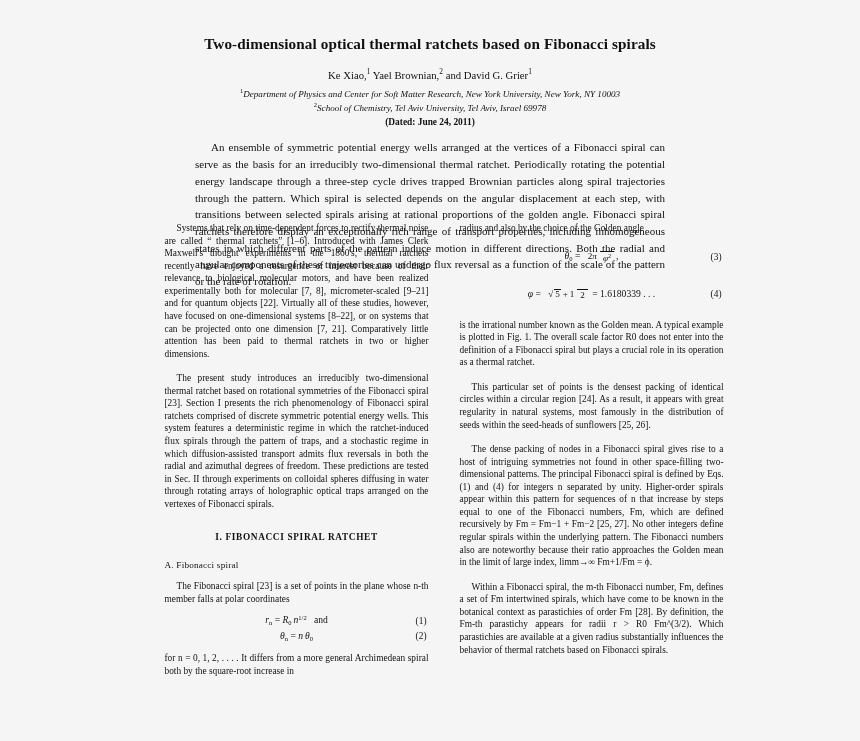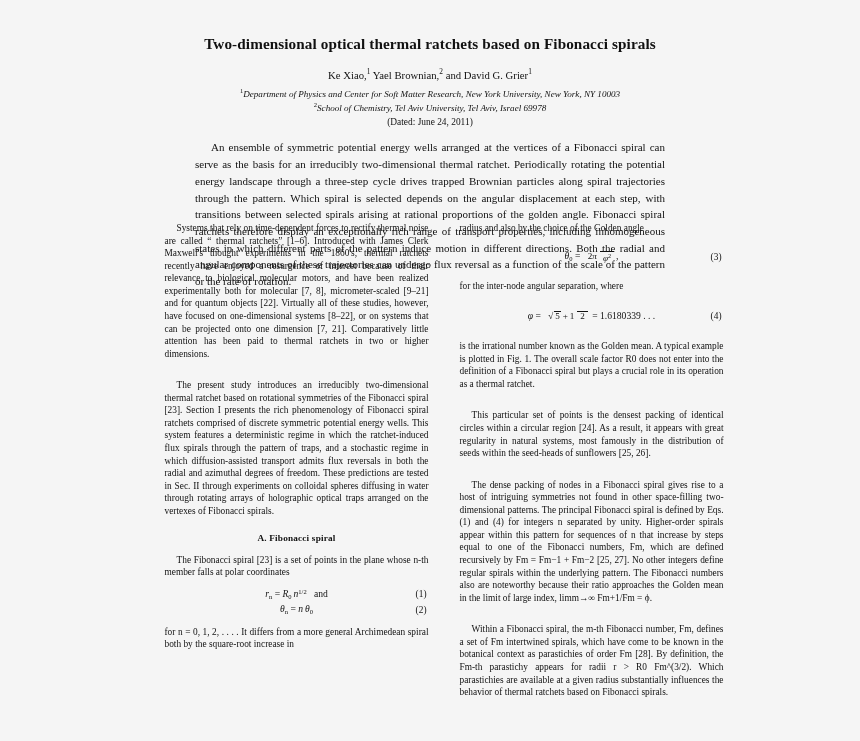--- a/index.html
+++ b/index.html
@@ -43,20 +43,21 @@
   .affiliation {
     font-size: 9.1px;
     font-style: italic;
     line-height: 1.42;
     margin: 0;
   }
   .affiliation sup { font-size: 6.6px; vertical-align: super; font-style: normal; }
   .dateline {
     font-size: 9.4px;
     margin: 2px 0 0 0;
+    font-weight: bold;
   }
 
   
   .abstract {
     margin: 12px auto 0 auto;
     width: 470px;
     font-size: 11px;
     line-height: 1.52;
     text-align: justify;
     text-indent: 16px;
@@ -78,35 +79,34 @@
     font-size: 9.35px;
     line-height: 1.345;
     text-align: justify;
   }
   .col p {
     margin: 0;
     text-indent: 12px;
     hyphens: none;
   }
   .col p.noindent { text-indent: 0; }
-  .col p + p { margin-top: 19px; }
+  .col p + p { margin-top: 12px; }
 
   
   h2.sec {
     font-size: 9.3px;
     font-weight: bold;
     text-align: center;
     text-transform: uppercase;
     letter-spacing: 0.65px;
     margin: 21px 0 0 0;
   }
   h3.subsec {
     font-size: 9.2px;
-    font-weight: bold;
-    text-align: center;
+    font-weight: normal;
     letter-spacing: 0.2px;
     margin: 15px 0 9px 0;
   }
 
   
   .eq-block {
     margin: 9px 0 9px 0;
     position: relative;
     width: 100%;
   }
@@ -182,20 +182,21 @@
     <p class="abstract">An ensemble of symmetric potential energy wells arranged at the vertices of a Fibonacci spiral can serve as the basis for an irreducibly two-dimensional thermal ratchet. Periodically rotating the potential energy landscape through a three-step cycle drives trapped Brownian particles along spiral trajectories through the pattern. Which spiral is selected depends on the angular displacement at each step, with transitions between selected spirals arising at rational proportions of the golden angle. Fibonacci spiral ratchets therefore display an exceptionally rich range of transport properties, including inhomogeneous states in which different parts of the pattern induce motion in different directions. Both the radial and angular components of these trajectories can undergo flux reversal as a function of the scale of the pattern or the rate of rotation.</p>
   </div>
 
   <div class="columns">
 
     <div class="col">
 
       <p>Systems that rely on time-dependent forces to rectify thermal noise are called “ thermal ratchets” [1–6]. Introduced with James Clerk Maxwell's thought experiments in the 1860's, thermal ratchets recently have enjoyed a resurgence of interest because of their relevance to biological molecular motors, and have been realized experimentally both for molecular [7, 8], micrometer-scaled [9–21] and for quantum objects [22]. Virtually all of these studies, however, have focused on one-dimensional systems [8–22], or on systems that can be projected onto one dimension [7, 21]. Comparatively little attention has been paid to thermal ratchets in two or higher dimensions.</p>
       <p>The present study introduces an irreducibly two-dimensional thermal ratchet based on rotational symmetries of the Fibonacci spiral [23]. Section I presents the rich phenomenology of Fibonacci spiral ratchets comprised of discrete symmetric potential energy wells. This system features a deterministic regime in which the ratchet-induced flux spirals through the pattern of traps, and a stochastic regime in which diffusion-assisted transport admits flux reversals in both the radial and azimuthal degrees of freedom. These predictions are tested in Sec. II through experiments on colloidal spheres diffusing in water through rotating arrays of holographic optical traps arranged on the vertexes of Fibonacci spirals.</p>
 
+      <h2 class="sec">I.   FIBONACCI SPIRAL RATCHET</h2>
 
       <h3 class="subsec">A.   Fibonacci spiral</h3>
 
       <p>The Fibonacci spiral [23] is a set of points in the plane whose n-th member falls at polar coordinates</p>
 
       <div class="eq-block">
         <div class="eq-row">
           <span class="eq-body">
             <i class="m">r</i><sub class="s">n</sub> = <i class="m">R</i><sub class="s">0</sub> <i class="m">n</i><sup class="p">1/2</sup>&nbsp;&nbsp;
             <span>and</span>
@@ -223,21 +224,20 @@
             <i class="m">θ</i><sub class="s">0</sub> =
             <span class="frac">
               <span class="num">2<i class="m">π</i></span>
               <span class="den"><i class="m">φ</i><sup class="p">2</sup></span>
             </span>,
           </span>
           <span class="eq-num">(3)</span>
         </div>
       </div>
 
-      <p class="noindent">for the inter-node angular separation, where</p>
 
       <div class="eq-block">
         <div class="eq-row eq-tall2">
           <span class="eq-body">
             <i class="m">φ</i> =
             <span class="frac">
               <span class="num">√<span class="sqrt">5</span> + 1</span>
               <span class="den">2</span>
             </span>
             <span>= 1.6180339 . . .</span>

